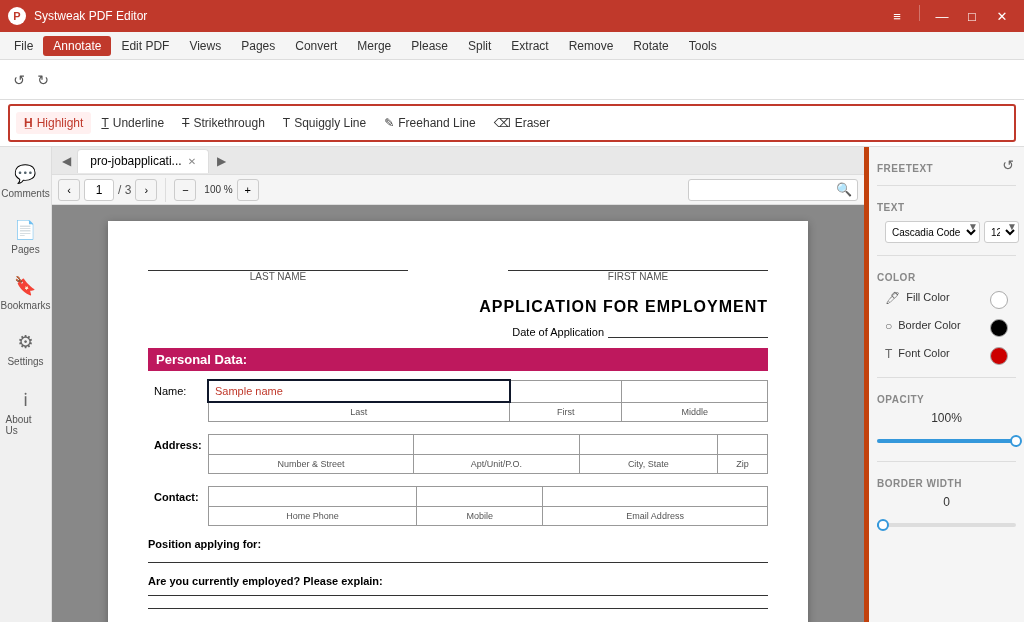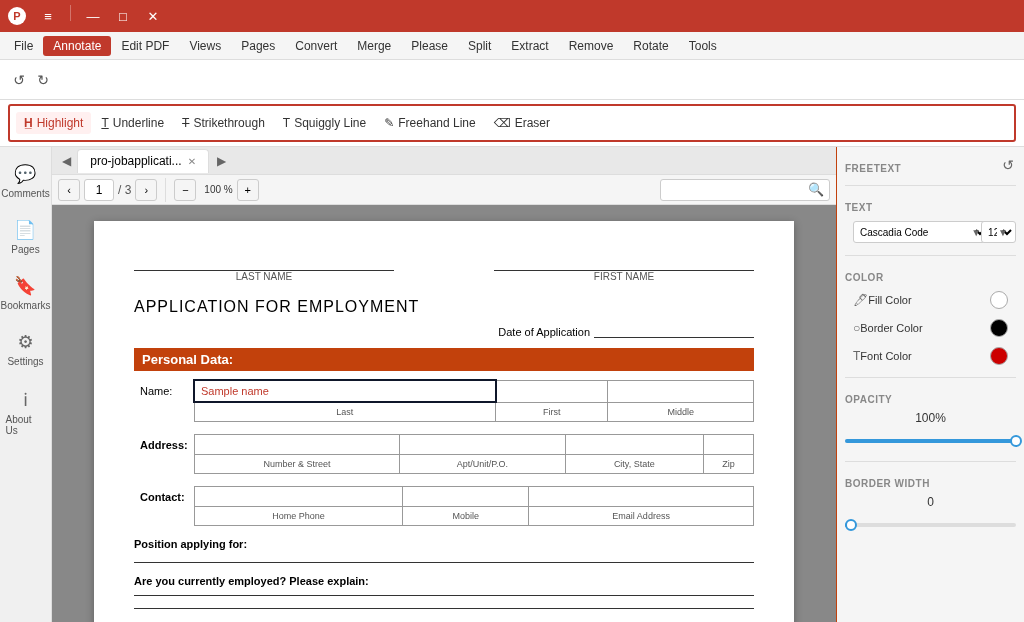--- a/index.html
+++ b/index.html
@@ -53,53 +53,54 @@
     .tab { display: flex; align-items: center; gap: 6px; padding: 0 12px; height: 24px; background: white; border-radius: 4px 4px 0 0; border: 1px solid #ddd; border-bottom: none; font-size: 12px; cursor: pointer; margin-right: 2px; }
     .tab .close-tab { font-size: 10px; color: #888; cursor: pointer; }
     .tab-collapse { background: none; border: none; cursor: pointer; padding: 2px 6px; font-size: 12px; color: #666; }
 
     
     #content-area { flex: 1; background: #888; overflow: hidden; display: flex; flex-direction: column; }
     #pdf-viewer { flex: 1; background: #888; overflow: auto; display: flex; justify-content: center; padding: 16px; }
     #pdf-page { background: white; width: 700px; min-height: 560px; box-shadow: 0 2px 8px rgba(0,0,0,0.3); padding: 30px 40px; font-family: Arial, sans-serif; }
 
     
-    #right-panel { width: 188px; background: #f5f5f5; border-left: 1px solid #c2410c; padding: 8px; display: flex; flex-direction: column; gap: 6px; overflow-y: auto; }
+    #right-panel { width: 160px; background: #f5f5f5; border-left: 5px solid #c2410c; padding: 8px; display: flex; flex-direction: column; gap: 6px; overflow-y: auto; }
     .panel-section-title { font-size: 10px; font-weight: bold; color: #888; letter-spacing: 0.5px; margin-top: 6px; }
-    .panel-row { display: flex; align-items: center; padding: 2px 8px; }
+    .panel-row { display: flex; gap: 6px; padding: 2px 8px; }
     .panel-label { font-size: 11px; color: #333; flex: 1; }
     .color-circle { width: 18px; height: 18px; border-radius: 50%; border: 1px solid #aaa; flex-shrink: 0; }
     .font-select { background: white; border: 1px solid #ccc; border-radius: 3px; font-size: 10px; padding: 1px 2px; height: 22px; }
     .font-size-select { background: white; border: 1px solid #ccc; border-radius: 3px; font-size: 10px; padding: 1px 2px; width: 35px; height: 22px; }
     .panel-divider { border: none; border-top: 1px solid #ddd; margin: 4px 0; }
     .opacity-percent { font-size: 12px; color: #333; text-align: center; }
     .slider-track { width: 100%; height: 4px; background: #ddd; border-radius: 2px; position: relative; margin: 4px 0; }
     .slider-fill { height: 4px; border-radius: 2px; background: #3498db; }
     .slider-thumb { width: 12px; height: 12px; border-radius: 50%; background: white; border: 2px solid #3498db; position: absolute; top: -4px; }
     .refresh-btn { background: none; border: none; cursor: pointer; font-size: 14px; color: #666; padding: 2px; }
     .panel-header-row { display: flex; align-items: center; justify-content: space-between; }
 
     
-    .pdf-title { text-align: left; font-size: 16px; font-weight: normal; margin: 10px 0; letter-spacing: 1px; }
+    .pdf-title { text-align: right; font-size: 16px; font-weight: bold; margin: 10px 0; letter-spacing: 1px; }
     .pdf-date-row { display: flex; justify-content: flex-end; font-size: 11px; margin-bottom: 10px; }
-    .pdf-section-header { background: #c2410c; color: white; padding: 4px 8px; font-size: 13px; font-weight: bold; margin-bottom: 8px; }
+    .pdf-section-header { background: #be185d; color: white; padding: 4px 8px; font-size: 13px; font-weight: bold; margin-bottom: 8px; }
     .pdf-table { width: 100%; border-collapse: collapse; margin-bottom: 12px; font-size: 11px; }
     .pdf-table td, .pdf-table th { border: 1px solid #999; padding: 4px 6px; }
     .pdf-table .sublabel { font-size: 9px; color: #555; text-align: center; }
     .pdf-field-row { margin-bottom: 12px; font-size: 11px; }
     .sample-name { color: #c0392b; font-size: 11px; }
     .two-col-header { display: flex; justify-content: flex-end; gap: 40px; font-size: 10px; color: #555; margin-bottom: 16px; }
   </style>
 </head>
 <body>
 
 <div id="title-bar">
   <div class="app-icon">
     <span>P</span>
   </div>
+  <span class="title-text">Systweak PDF Editor</span>
   <div class="win-controls">
     <div class="win-btn">≡</div>
     <div class="win-divider"></div>
     <div class="win-btn">—</div>
     <div class="win-btn">□</div>
     <div class="win-btn close">✕</div>
   </div>
 </div>
 
 <div id="menu-bar">

